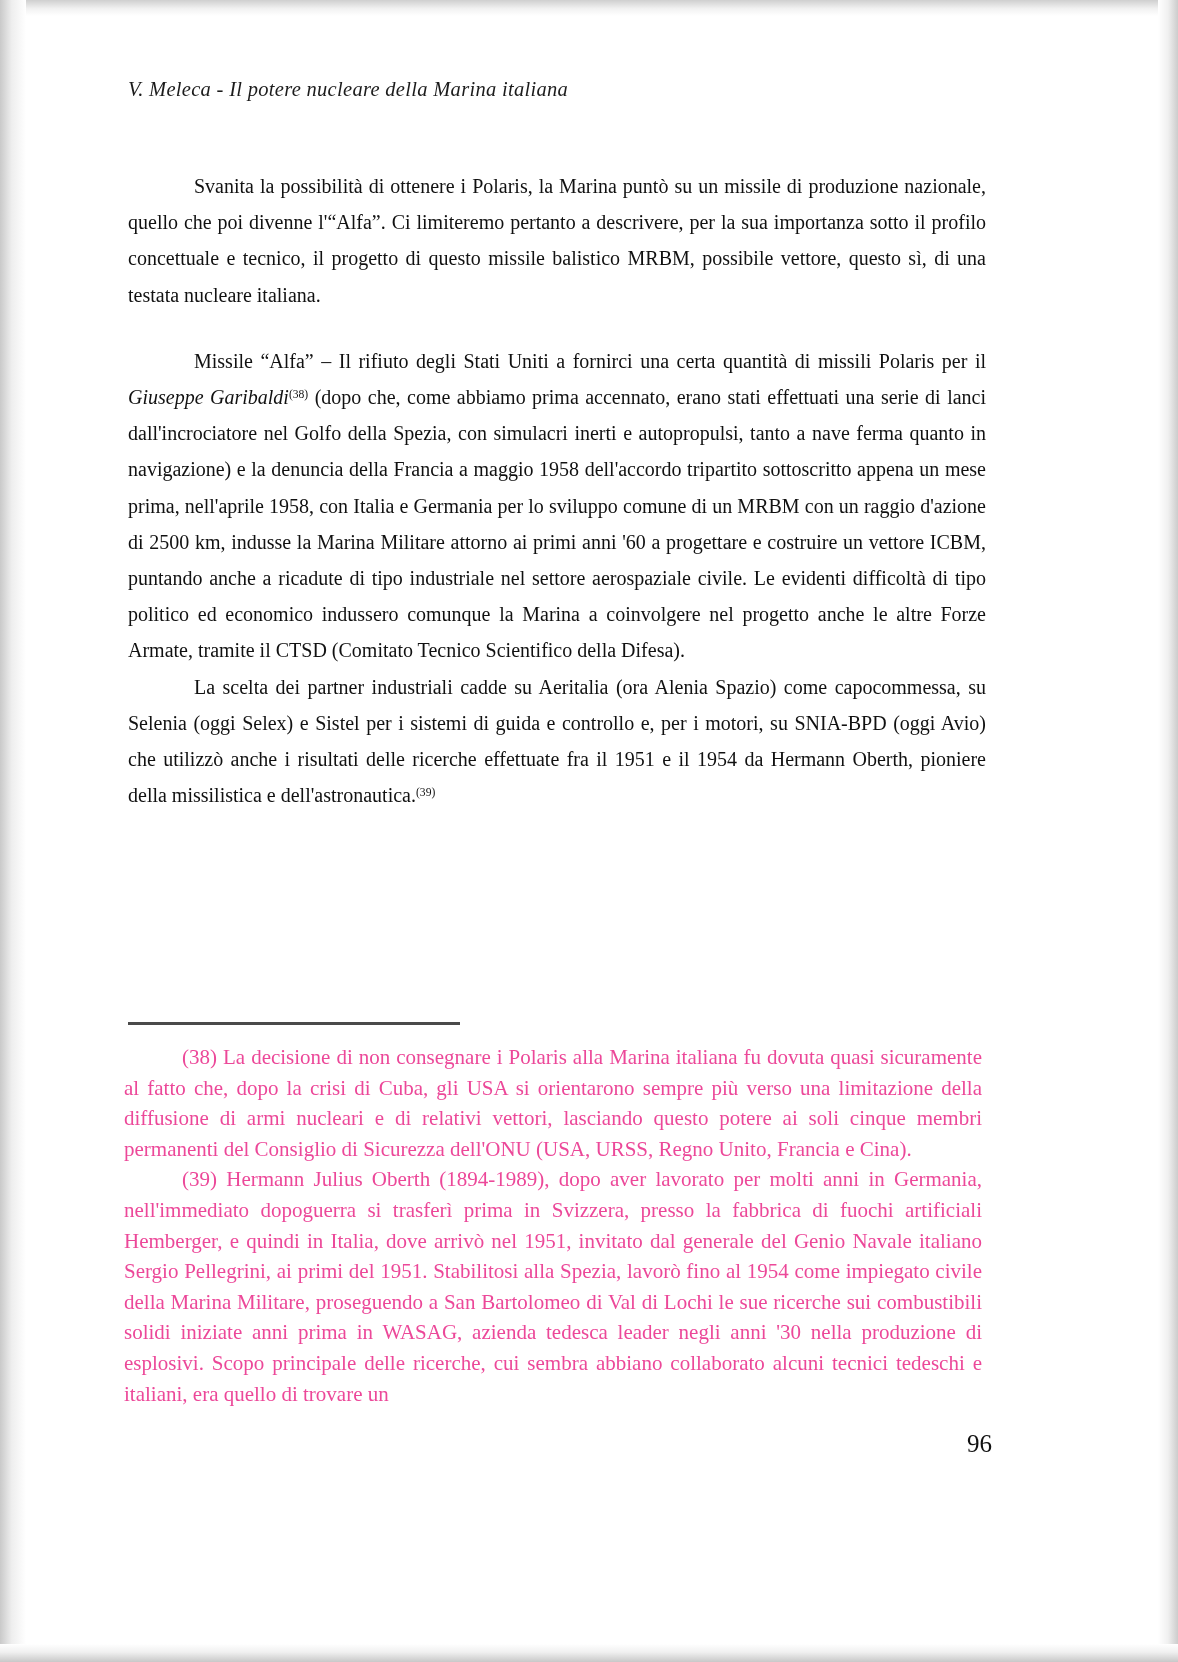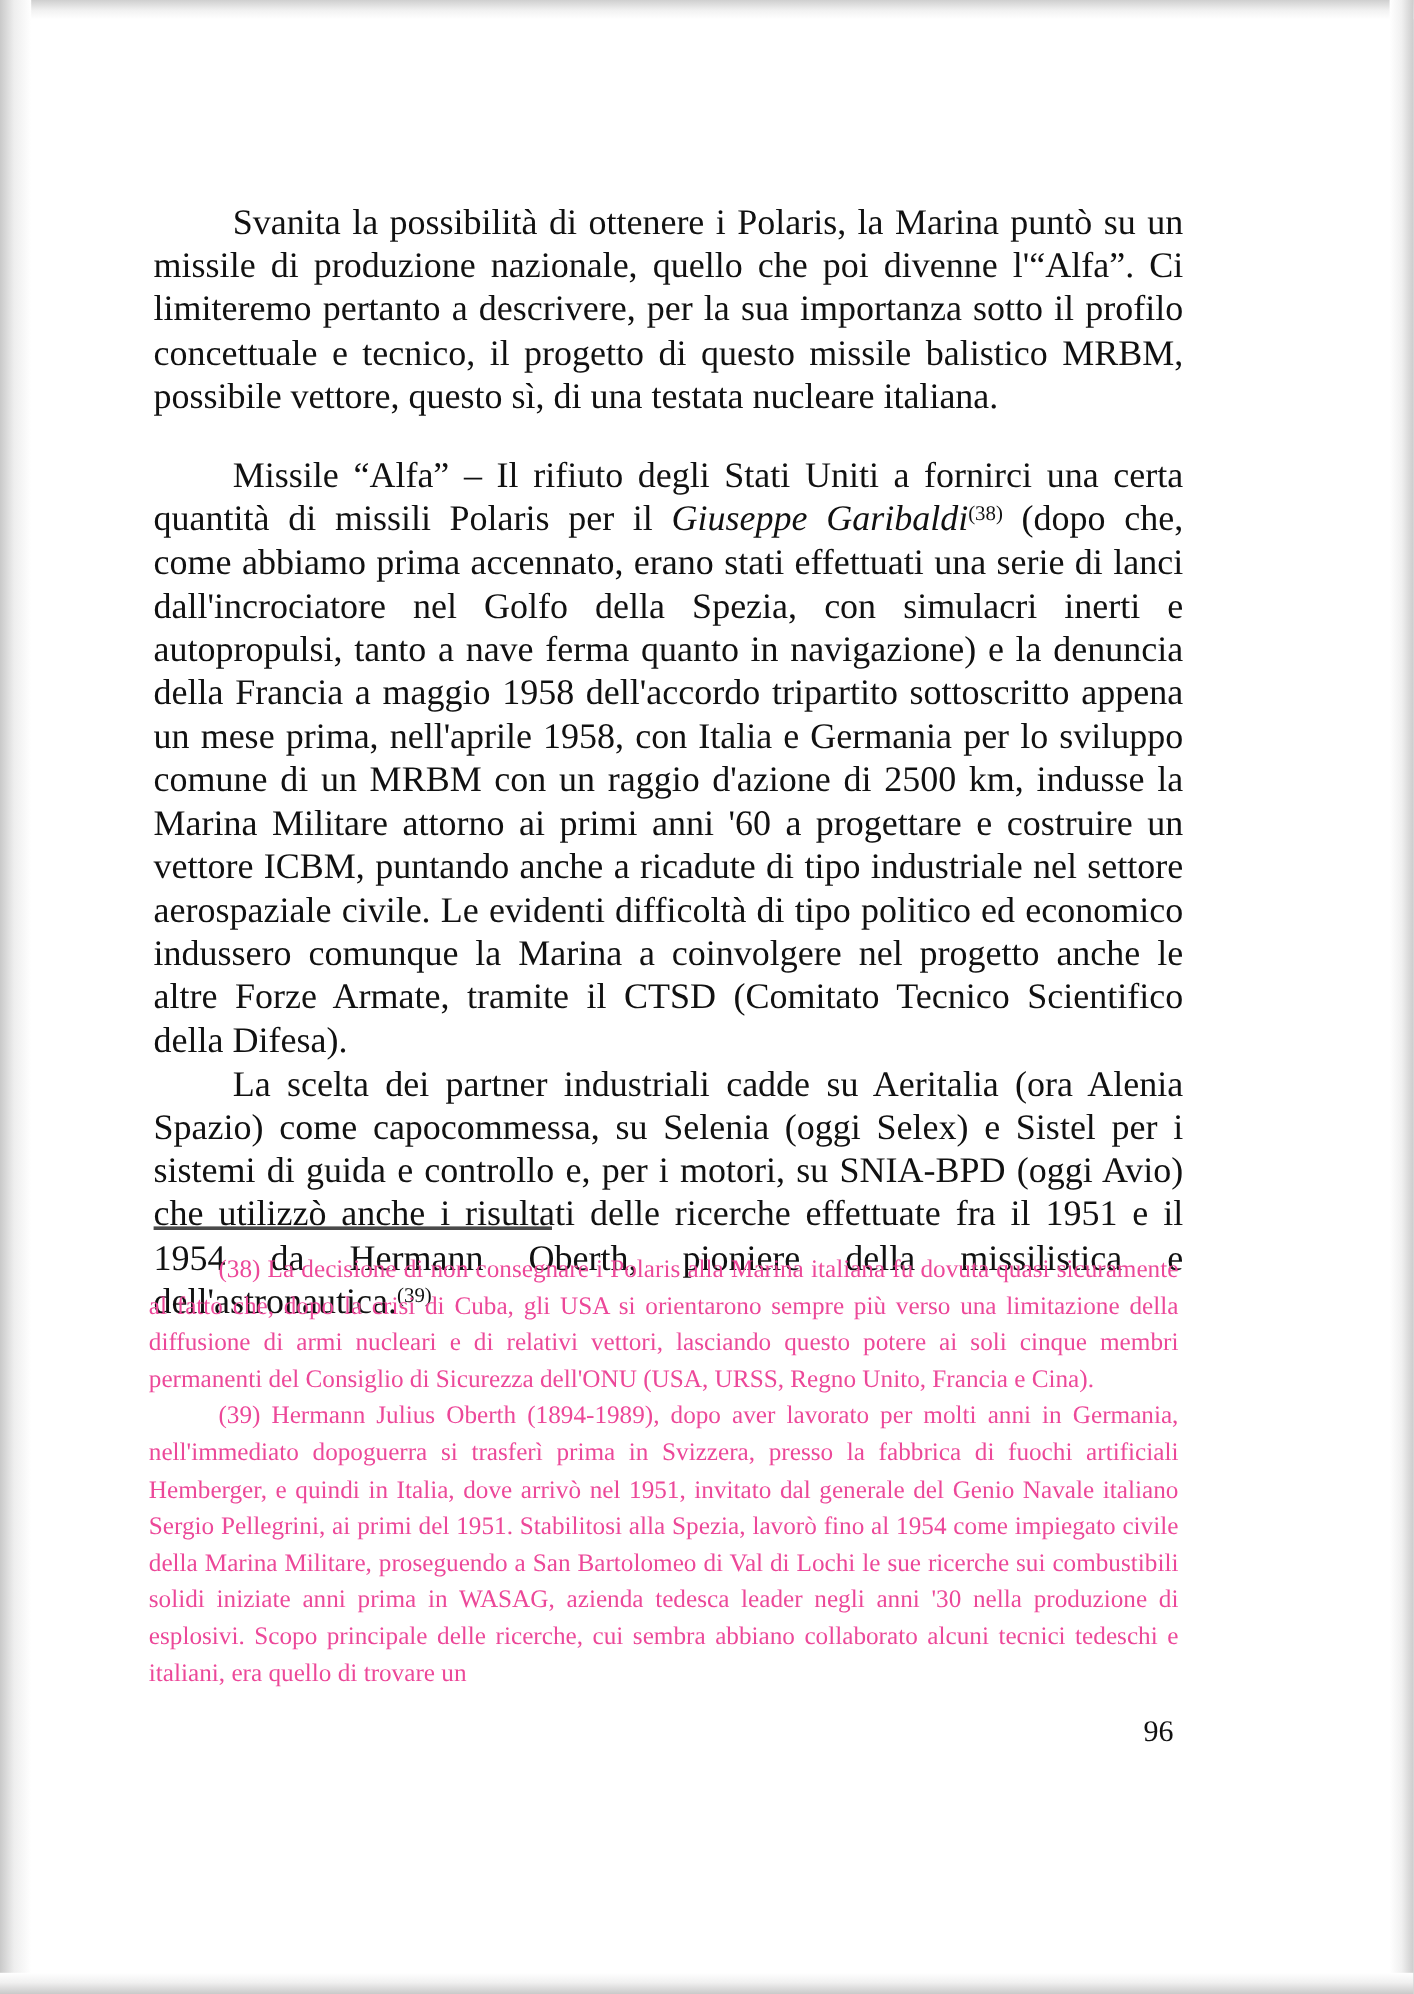--- a/index.html
+++ b/index.html
@@ -58,21 +58,21 @@
     letter-spacing: 0.3px;
     color: #1c1c1c;
     white-space: nowrap;
   }
 
   .body-block {
     position: absolute;
     left: 128px;
     top: 168px;
     width: 858px;
-    font-size: 30px;
+    font-size: 20px;
     line-height: 36.2px;
     text-align: justify;
     text-justify: inter-word;
     color: #111111;
   }
   .body-block p {
     margin: 0;
     text-indent: 66px;
   }
   .gap-before {
@@ -110,36 +110,37 @@
     text-justify: inter-word;
     color: #ec4899;
   }
   .footnotes p {
     margin: 0;
     text-indent: 58px;
   }
 
   .folio {
     position: absolute;
-    right: 200px;
+    right: 186px;
     top: 1430px;
     font-size: 25px;
     color: #111111;
   }
 </style>
 </head>
 <body>
 
 <div class="page">
 
   <div class="scan-edge-top"></div>
   <div class="scan-edge-left"></div>
   <div class="scan-edge-right"></div>
   <div class="scan-edge-bottom"></div>
 
+  <div class="running-head">V. Meleca - Il potere nucleare della Marina italiana</div>
 
   <div class="body-block">
 
     <p>
       <span>Svanita la possibilità di ottenere i Polaris, la Marina puntò su un missile di produzione nazionale, quello che poi divenne l'“Alfa”. Ci limiteremo pertanto a descrivere, per la sua importanza sotto il profilo concettuale e tecnico, il progetto di questo missile balistico MRBM, possibile vettore, questo sì, di una testata nucleare italiana.</span>
     </p>
 
     <p class="gap-before">
       <span class="bold">Missile “Alfa”</span><span> – Il rifiuto degli Stati Uniti a fornirci una certa quantità di missili Polaris per il </span><span class="ital">Giuseppe Garibaldi</span><sup class="note">(38)</sup><span> (dopo che, come abbiamo prima accennato, erano stati effettuati una serie di lanci dall'incrociatore nel Golfo della Spezia, con simulacri inerti e autopropulsi, tanto a nave ferma quanto in navigazione) e la denuncia della Francia a maggio 1958 dell'accordo tripartito sottoscritto appena un mese prima, nell'aprile 1958, con Italia e Germania per lo sviluppo comune di un MRBM con un raggio d'azione di 2500 km, indusse la Marina Militare attorno ai primi anni '60 a progettare e costruire un vettore ICBM, puntando anche a ricadute di tipo industriale nel settore aerospaziale civile. Le evidenti difficoltà di tipo politico ed economico indussero comunque la Marina a coinvolgere nel progetto anche le altre Forze Armate, tramite il CTSD (Comitato Tecnico Scientifico della Difesa).</span>
     </p>

